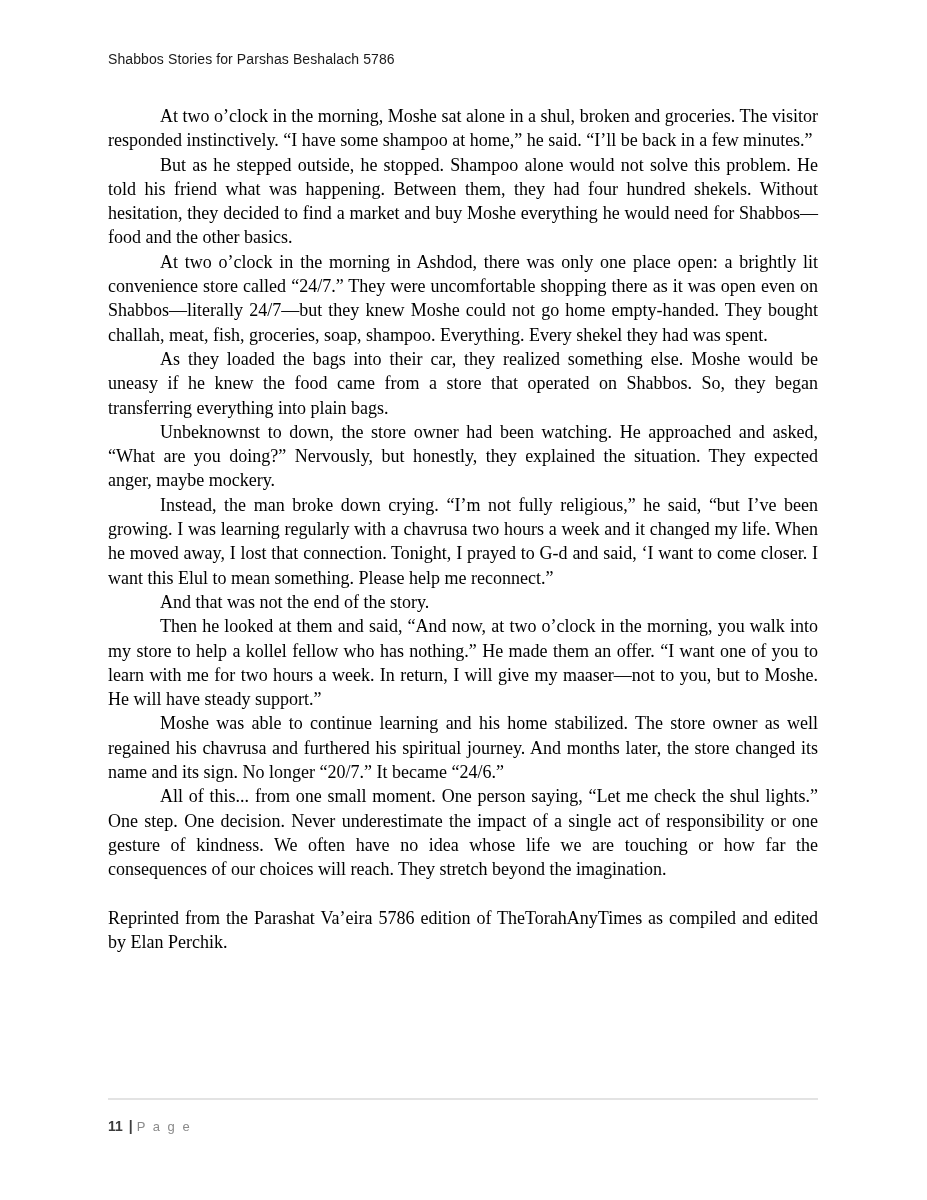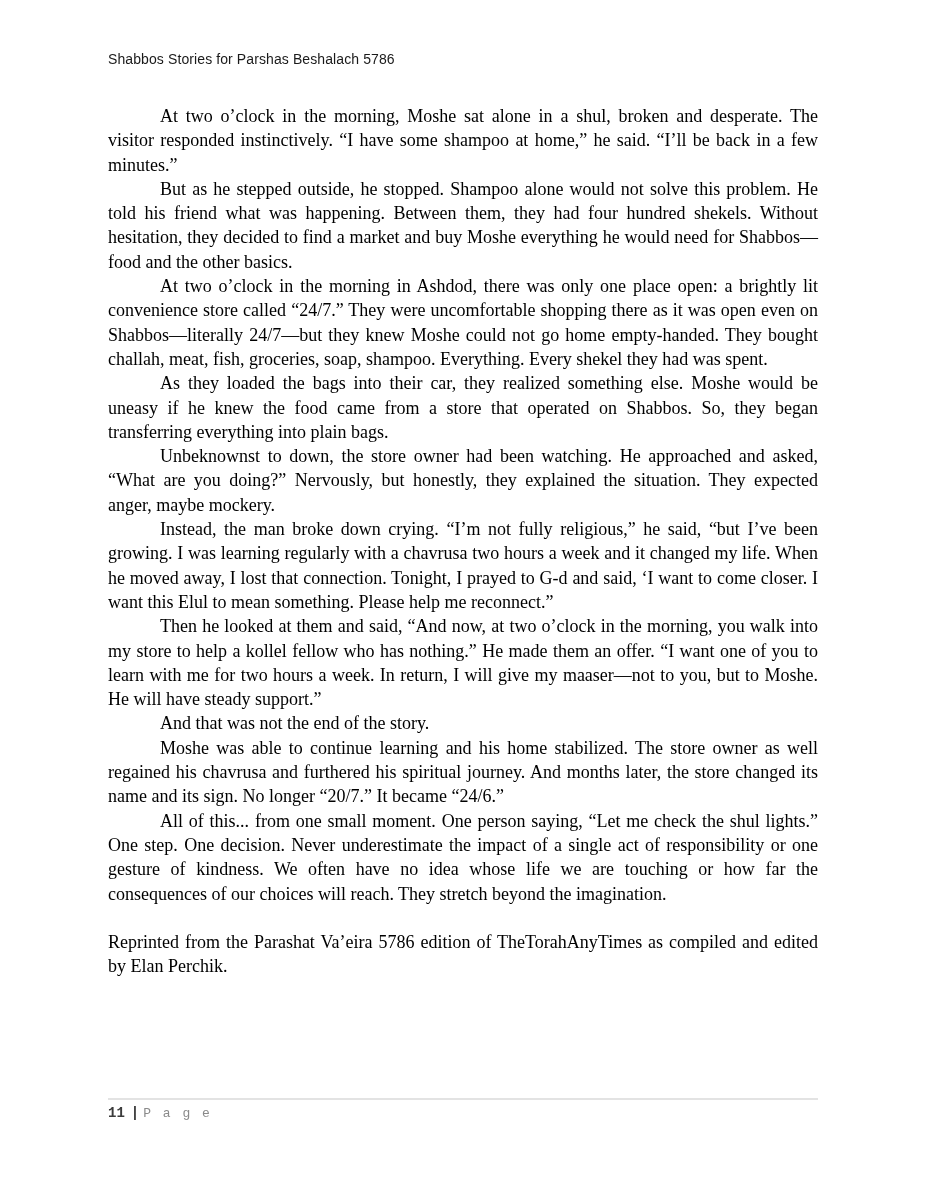--- a/index.html
+++ b/index.html
@@ -47,22 +47,22 @@
   .attribution {
     margin: 24.3px 0 0 0;
     text-indent: 0;
   }
   .doc-footer {
     position: absolute;
     top: 1098px;
     left: 0;
     width: 100%;
     border-top: 2px solid #e3e3e3;
-    padding-top: 5px;
-    font-family: Liberation Mono, monospace;
+    padding-top: 18px;
+    font-family: Liberation Sans, sans-serif;
     font-size: 14px;
     white-space: nowrap;
   }
   .page-number {
     font-weight: bold;
     color: #3b3b3b;
   }
   .footer-sep {
     font-weight: bold;
     color: #3b3b3b;
@@ -76,28 +76,28 @@
 </style>
 </head>
 <body>
 
 <div class="page">
 
   <div class="doc-header">Shabbos Stories for Parshas Beshalach 5786</div>
 
   <div class="body-text">
     <div>
-        <p class="para">At two o’clock in the morning, Moshe sat alone in a shul, broken and desperate. The visitor responded instinctively. “I have some shampoo at home,” he said. “I’ll be back in a few minutes.”</p>
+        <p class="para">At two o’clock in the morning, Moshe sat alone in a shul, broken and groceries. The visitor responded instinctively. “I have some shampoo at home,” he said. “I’ll be back in a few minutes.”</p>
         <p class="para">But as he stepped outside, he stopped. Shampoo alone would not solve this problem. He told his friend what was happening. Between them, they had four hundred shekels. Without hesitation, they decided to find a market and buy Moshe everything he would need for Shabbos—food and the other basics.</p>
         <p class="para">At two o’clock in the morning in Ashdod, there was only one place open: a brightly lit convenience store called “24/7.” They were uncomfortable shopping there as it was open even on Shabbos—literally 24/7—but they knew Moshe could not go home empty-handed. They bought challah, meat, fish, groceries, soap, shampoo. Everything. Every shekel they had was spent.</p>
         <p class="para">As they loaded the bags into their car, they realized something else. Moshe would be uneasy if he knew the food came from a store that operated on Shabbos. So, they began transferring everything into plain bags.</p>
         <p class="para">Unbeknownst to down, the store owner had been watching. He approached and asked, “What are you doing?” Nervously, but honestly, they explained the situation. They expected anger, maybe mockery.</p>
         <p class="para">Instead, the man broke down crying. “I’m not fully religious,” he said, “but I’ve been growing. I was learning regularly with a chavrusa two hours a week and it changed my life. When he moved away, I lost that connection. Tonight, I prayed to G-d and said, ‘I want to come closer. I want this Elul to mean something. Please help me reconnect.”</p>
+        <p class="para">And that was not the end of the story.</p>
         <p class="para">Then he looked at them and said, “And now, at two o’clock in the morning, you walk into my store to help a kollel fellow who has nothing.” He made them an offer. “I want one of you to learn with me for two hours a week. In return, I will give my maaser—not to you, but to Moshe. He will have steady support.”</p>
-        <p class="para">And that was not the end of the story.</p>
         <p class="para">Moshe was able to continue learning and his home stabilized. The store owner as well regained his chavrusa and furthered his spiritual journey. And months later, the store changed its name and its sign. No longer “20/7.” It became “24/6.”</p>
         <p class="para">All of this... from one small moment. One person saying, “Let me check the shul lights.” One step. One decision. Never underestimate the impact of a single act of responsibility or one gesture of kindness. We often have no idea whose life we are touching or how far the consequences of our choices will reach. They stretch beyond the imagination.</p>
       </div>
     <p class="para attribution">Reprinted from the Parashat Va’eira 5786 edition of TheTorahAnyTimes as compiled and edited by Elan Perchik.</p>
   </div>
 
   <div class="doc-footer">
     <span class="page-number">11</span><span class="footer-sep">|</span><span class="page-label">P a g e</span>
   </div>
 

